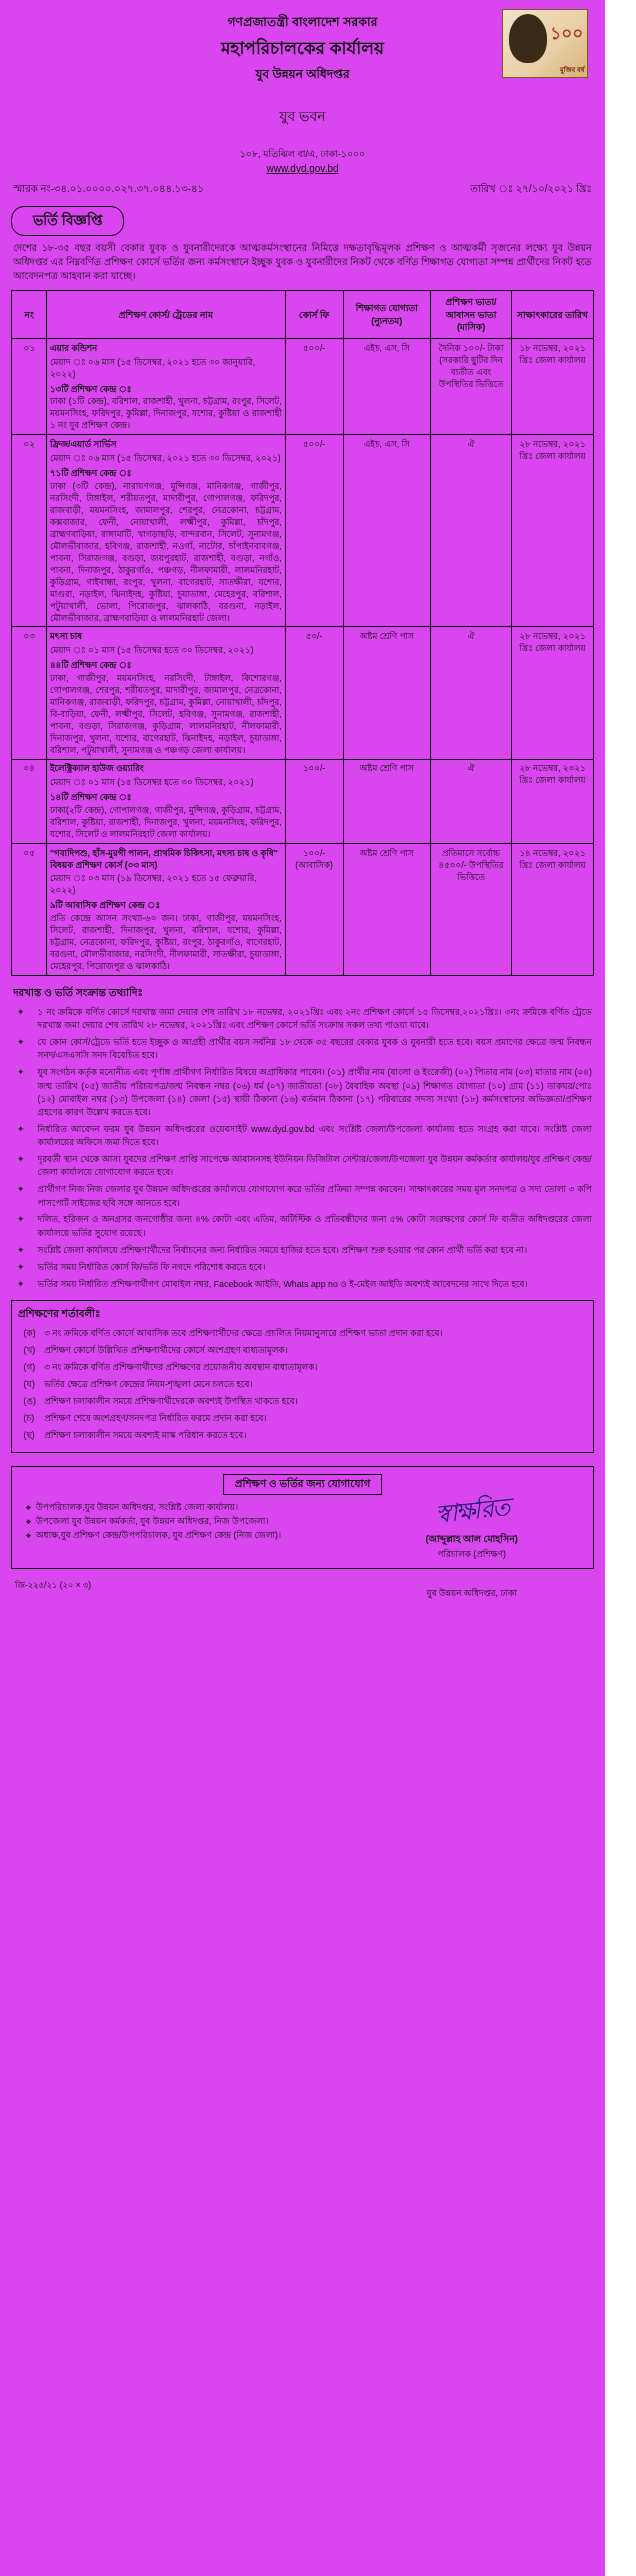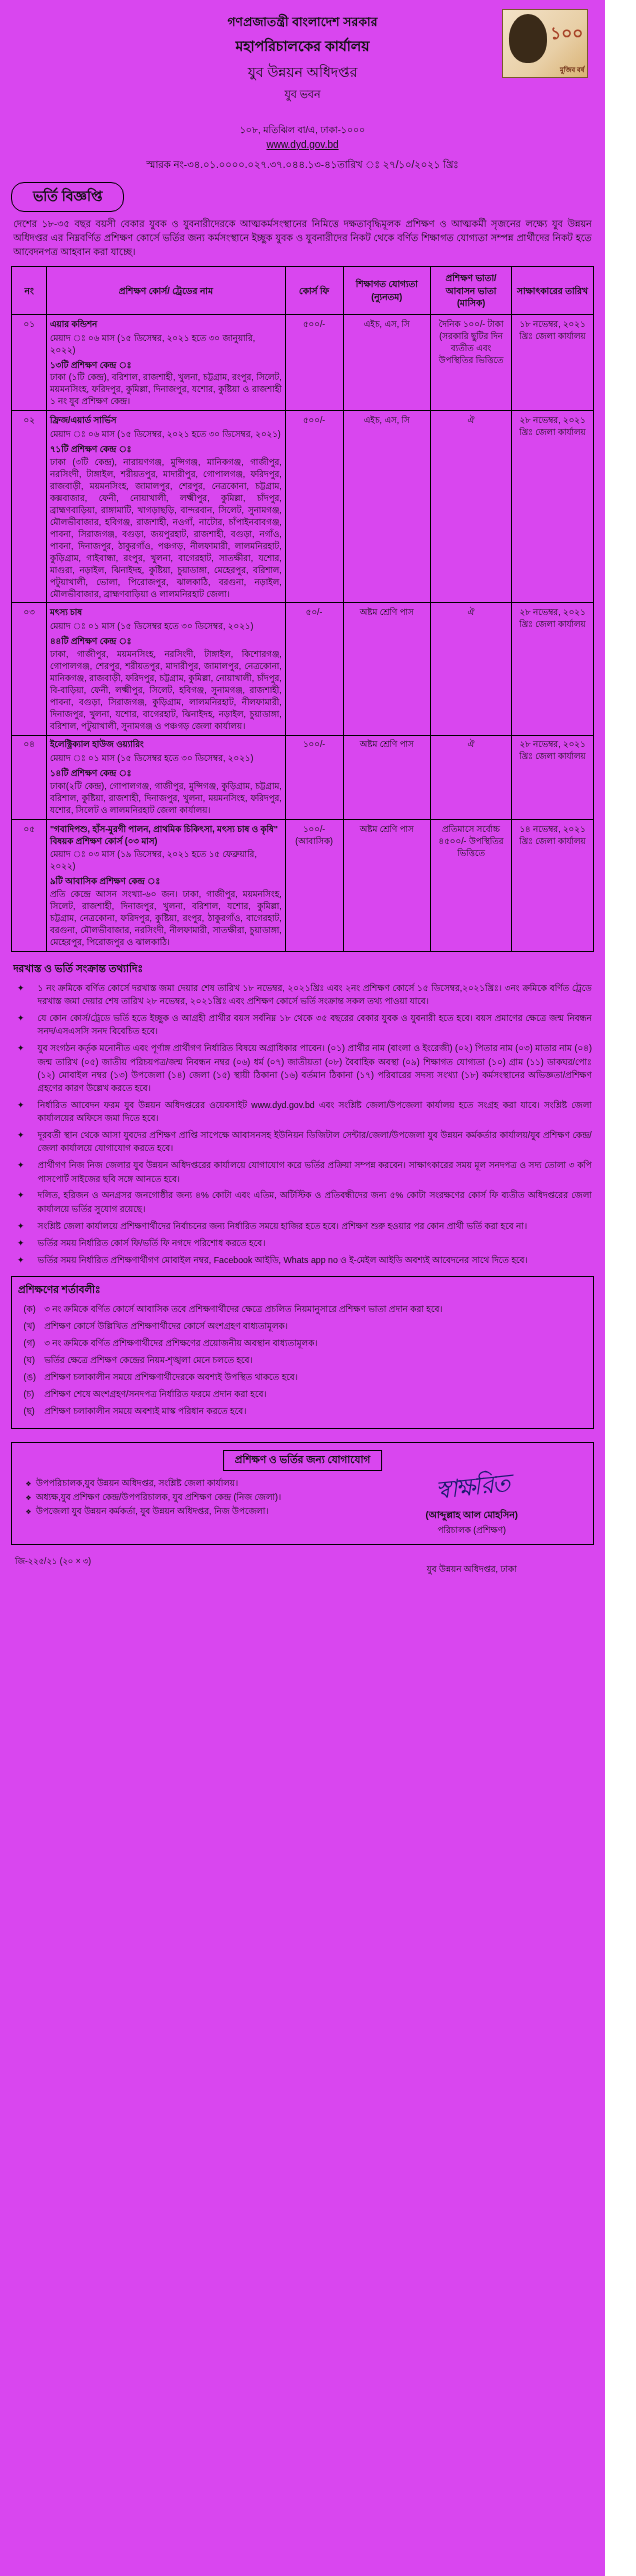--- a/index.html
+++ b/index.html
@@ -17,23 +17,23 @@
     padding: 9.4px 11.3px 5.6px 11.3px;
   }
 
   
   .header {
     position: relative;
     text-align: center;
     padding: 3.8px 0 1.9px 0;
   }
   .hdr-line1 { font-size: 12.2px; font-weight: bold; letter-spacing: 0.2px; }
-  .hdr-line2 { font-size: 14px; font-weight: bold; margin-top: 1.9px; }
-  .hdr-line3 { font-size: 14px; font-weight: normal; margin-top: 1.9px; }
-  .hdr-line4 { font-size: 11px; margin-top: 1px; font-family: Liberation Serif, serif; }
+  .hdr-line2 { font-size: 17px; font-weight: bold; margin-top: 1.9px; }
+  .hdr-line3 { font-size: 12px; font-weight: bold; margin-top: 1.9px; }
+  .hdr-line4 { font-size: 14px; margin-top: 20px; }
   .hdr-line5 { font-size: 9.4px; margin-top: 18px; }
   .hdr-line6 { font-size: 10px; margin-top: 0.9px; text-decoration: underline; }
   .logo-box {
     position: absolute;
     right: 5.6px; top: 0px;
     width: 86px; height: 69px;
     border: 0.9px solid #7a5a2a;
     background: linear-gradient(135deg, #f3e2c8 0%, #e8cfa6 60%, #d9b274 100%);
     display: flex; align-items: flex-end; justify-content: center;
     overflow: hidden;
@@ -46,21 +46,21 @@
   .logo-box .mujib-txt {
     position: absolute; right: 2.8px; bottom: 3.8px;
     font-size: 6.6px; color: #6b2a12; font-weight: bold; text-align: right; line-height: 1.1;
   }
   .logo-box .mujib-100 {
     position: absolute; right: 3.8px; top: 9.4px;
     font-size: 17px; color: #9c2a12; font-weight: bold; opacity: .85;
   }
 
   .memo-row {
-    display: flex; justify-content: center;
+    display: flex; justify-content: space-between;
     font-size: 10px; margin-top: 5.6px; padding: 0 1.9px;
   }
 
   .title-wrap { text-align: left; margin: 7.5px 0 5.6px 0; }
   .title-pill {
     display: inline-block;
     font-size: 14px; font-weight: bold;
     border: 0.9px solid #000;
     border-radius: 13px;
     padding: 1.9px 20.6px;
@@ -296,22 +296,22 @@
       <li><span class="bn">(ঙ)</span><span>প্রশিক্ষণ চলাকালীন সময়ে প্রশিক্ষণার্থীদেরকে অবশ্যই উপস্থিত থাকতে হবে।</span></li>
       <li><span class="bn">(চ)</span><span>প্রশিক্ষণ শেষে অংশগ্রহণ/সনদপত্র নির্ধারিত ফরমে প্রদান করা হবে।</span></li>
       <li><span class="bn">(ছ)</span><span>প্রশিক্ষণ চলাকালীন সময়ে অবশ্যই মাস্ক পরিধান করতে হবে।</span></li>
     </ol>
   </div>
 
   <div class="contact-box">
     <div class="contact-title">প্রশিক্ষণ ও ভর্তির জন্য যোগাযোগ</div>
     <div class="contact-list">
       <div>উপপরিচালক,যুব উন্নয়ন অধিদপ্তর, সংশ্লিষ্ট জেলা কার্যালয়।</div>
+      <div>উপজেলা যুব উন্নয়ন কর্মকর্তা, যুব উন্নয়ন অধিদপ্তর, নিজ উপজেলা।</div>
       <div>অধ্যক্ষ,যুব প্রশিক্ষণ কেন্দ্র/উপপরিচালক, যুব প্রশিক্ষণ কেন্দ্র (নিজ জেলা)।</div>
-      <div>উপজেলা যুব উন্নয়ন কর্মকর্তা, যুব উন্নয়ন অধিদপ্তর, নিজ উপজেলা।</div>
     </div>
     <div class="sign-block">
       <div class="sign-scribble">স্বাক্ষরিত</div>
       <div class="sign-name">(আব্দুল্লাহ আল মোহসিন)</div>
       <div class="sign-role">পরিচালক (প্রশিক্ষণ)</div>
       <div class="sign-org">যুব উন্নয়ন অধিদপ্তর, ঢাকা</div>
     </div>
   </div>
 
   <div class="footer-code">জি-২২৫/২১ (২০ × ৩)</div>

